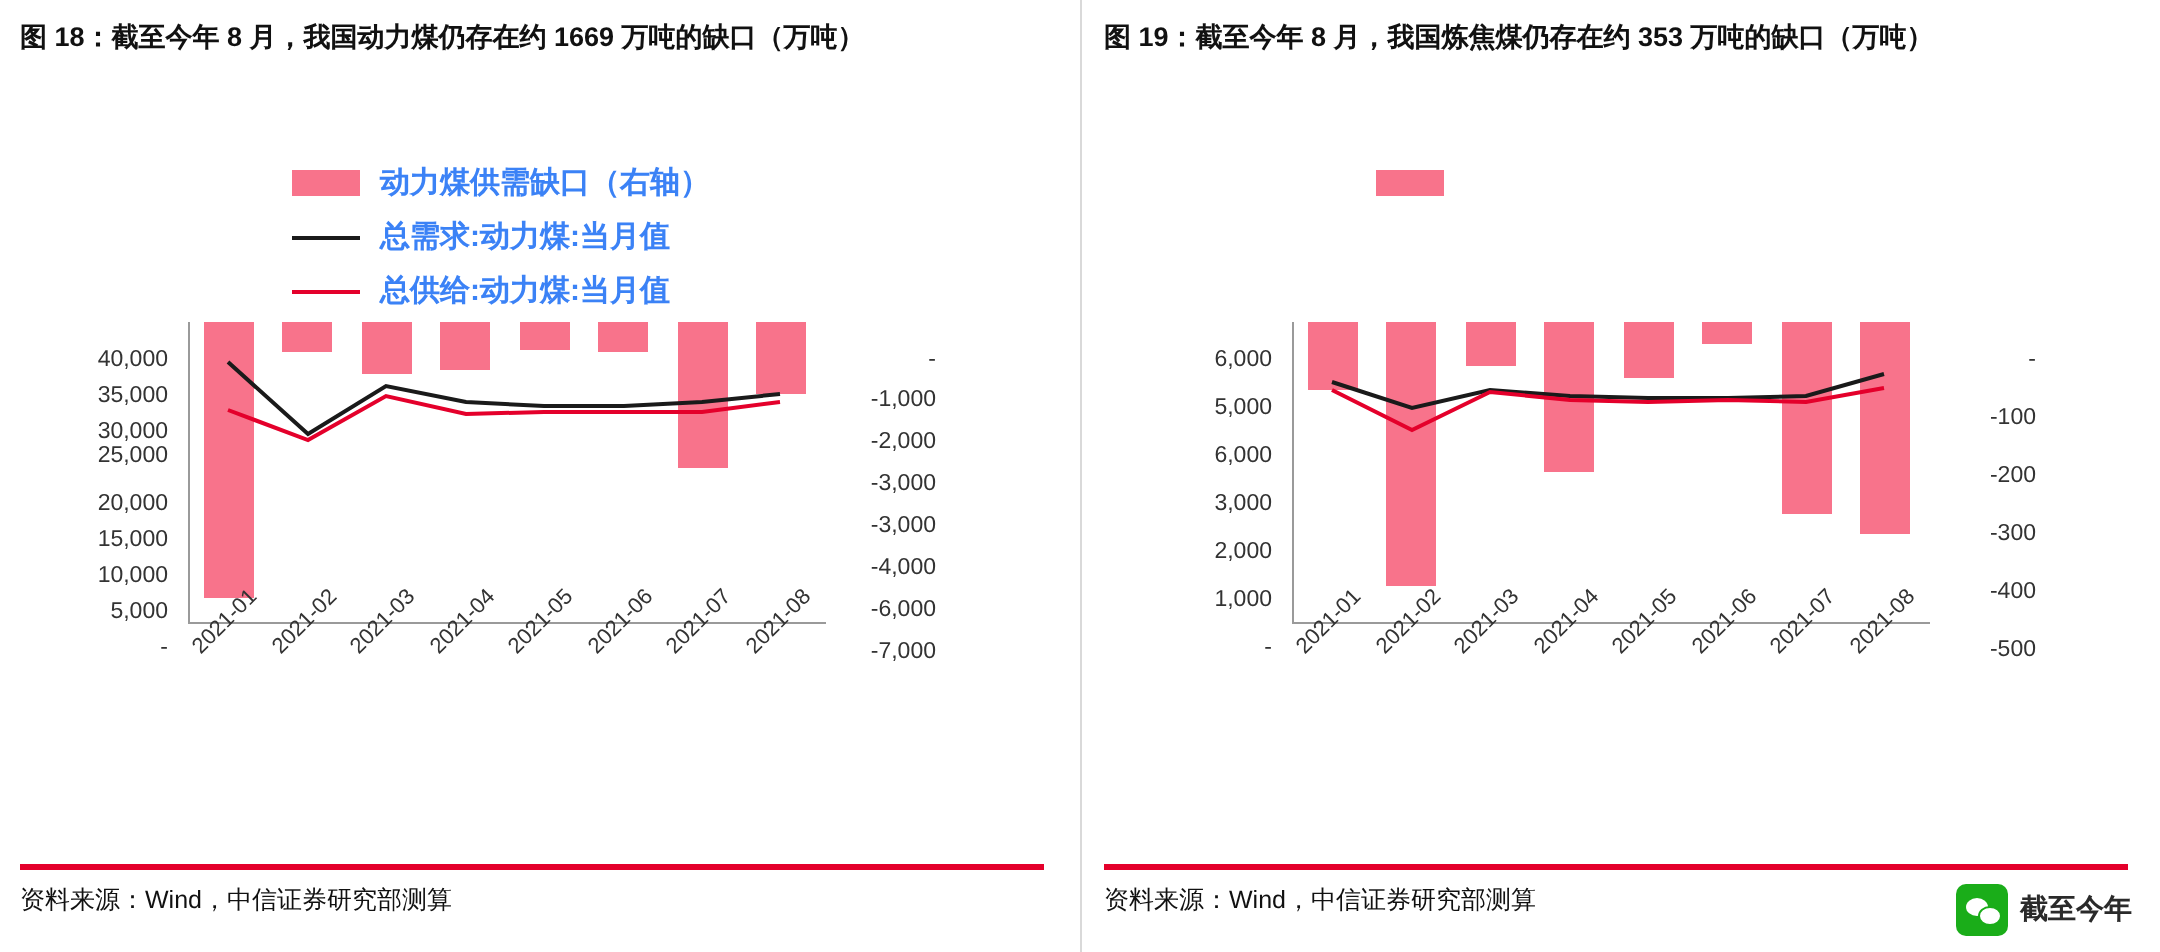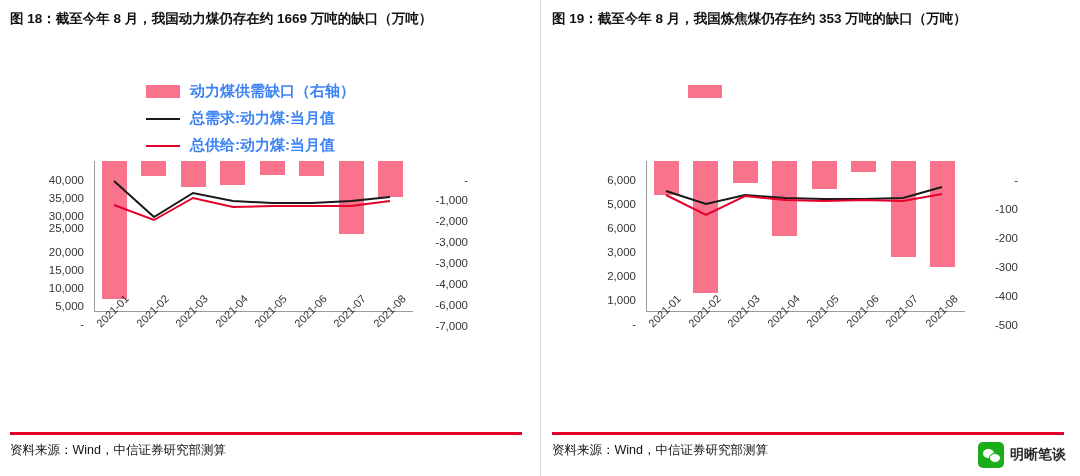--- a/index.html
+++ b/index.html
@@ -209,17 +209,17 @@
         <div class="xlabel" style="left:325px;top:6px;">2021-07</div>
         <div class="xlabel" style="left:365px;top:6px;">2021-08</div>
       </div>
     </div>
 
     <div class="srcbar" style="top:432px;"></div>
     <div class="source" style="top:442px;">资料来源：Wind，中信证券研究部测算</div>
 
     <div class="wm">
       <span class="wm-logo"></span>
-      <span class="wm-text">明晰笔谈</span>
+      <span class="wm-text">截至今年</span>
     </div>
   </div>
 
 </div>
 
 </body></html>

